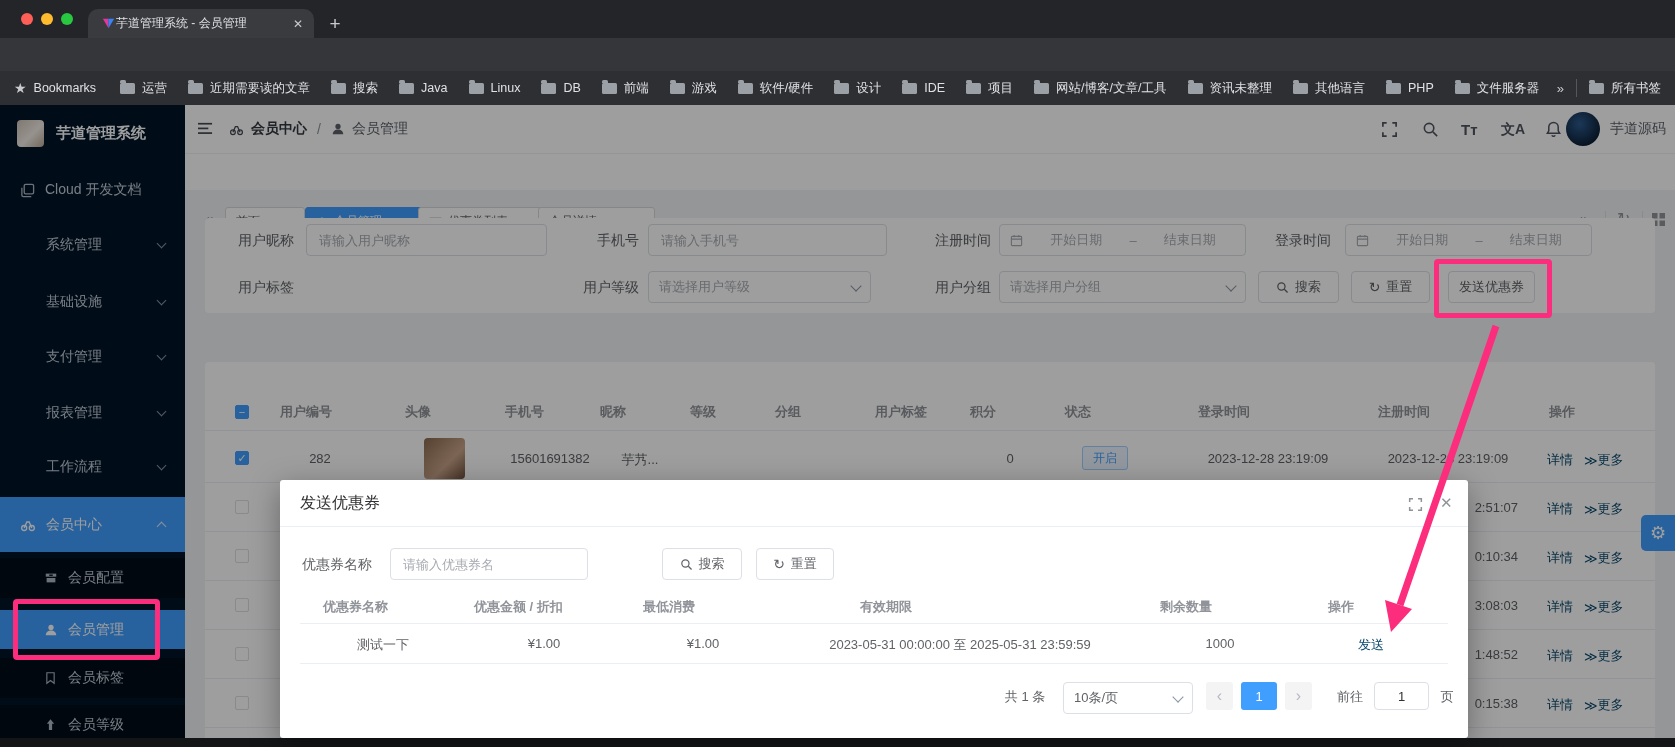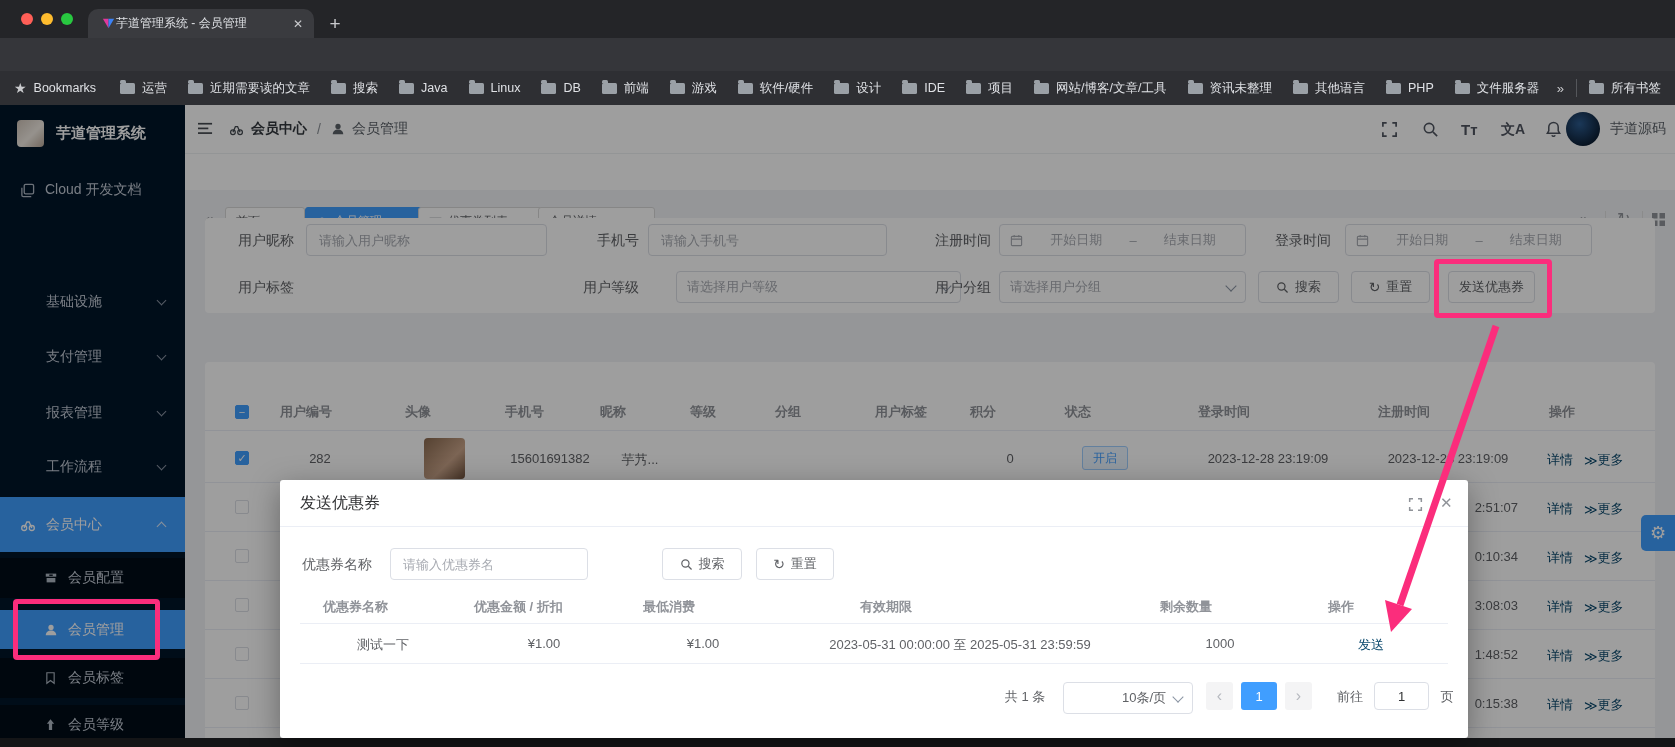--- a/index.html
+++ b/index.html
@@ -255,20 +255,24 @@
     </div>
     <div class="abs side-item flex" style="top:65px">
       <span style="margin-left:20px;color:#aeb8c4">
         <svg width="15" height="15" viewBox="0 0 16 16">
             <rect x="4.5" y="1.5" width="10" height="10" rx="1.5" fill="none" stroke="currentColor" stroke-width="1.4"></rect>
             <path d="M2 5v8a1.5 1.5 0 0 0 1.5 1.5H12" fill="none" stroke="currentColor" stroke-width="1.4"></path>
           </svg>
       </span>
       <span style="margin-left:10px">Cloud 开发文档</span>
     </div>
+    <div class="abs side-item flex" style="top:120px">
+      <span style="margin-left:46px">系统管理</span>
+        <span class="chev down abs" style="left:158px;top:15px"></span>
+    </div>
     <div class="abs side-item flex" style="top:177px">
       <span style="margin-left:46px">基础设施</span>
         <span class="chev down abs" style="left:158px;top:15px"></span>
     </div>
     <div class="abs side-item flex" style="top:232px">
       <span style="margin-left:46px">支付管理</span>
         <span class="chev down abs" style="left:158px;top:15px"></span>
     </div>
     <div class="abs side-item flex" style="top:288px">
       <span style="margin-left:46px">报表管理</span>
@@ -440,21 +444,21 @@
           <path d="M1.5 5.5h11M4.5 1v2.5M9.5 1v2.5" stroke="#a8abb2" stroke-width="1.2" fill="none"></path>
         </svg>
       </span>
     <span style="flex:1;text-align:center">开始日期</span>
     <span>–</span>
     <span style="flex:1;text-align:center">结束日期</span>
   </div>
 
   <div class="abs flabel" style="left:222px;top:172px;width:72px">用户标签</div>
   <div class="abs flabel" style="left:579px;top:172px;width:60px">用户等级</div>
-  <div class="abs finput" style="left:676px;top:166px;width:285px">
+  <div class="abs finput" style="left:648px;top:166px;width:223px">
     <span style="flex:1">请选择用户等级</span>
       <span class="chev down" style="margin-bottom:3px"></span>
   </div>
   <div class="abs flabel" style="left:919px;top:172px;width:72px">用户分组</div>
   <div class="abs finput" style="left:999px;top:166px;width:247px">
     <span style="flex:1">请选择用户分组</span>
       <span class="chev down" style="margin-bottom:3px"></span>
   </div>
   <div class="abs btn" style="left:1258px;top:166px;width:81px">
     <svg width="13" height="13" viewBox="0 0 18 18">
@@ -591,21 +595,21 @@
     <div class="m-abs tcell" style="left:43px;top:156px;width:120px">测试一下</div>
     <div class="m-abs tcell" style="left:194px;top:156px;width:140px">¥1.00</div>
     <div class="m-abs tcell" style="left:363px;top:156px;width:120px">¥1.00</div>
     <div class="m-abs tcell" style="left:480px;top:156px;width:400px">2023-05-31 00:00:00 至 2025-05-31 23:59:59</div>
     <div class="m-abs tcell" style="left:880px;top:156px;width:120px">1000</div>
     <div class="m-abs link" style="left:1078px;top:156px;position:absolute">发送</div>
     <div class="m-abs" style="left:20px;top:183px;width:1148px;height:1px;background:#ebeef5"></div>
 
     <div class="m-abs tcell" style="left:715px;top:208px;width:60px">共 1 条</div>
     <div class="m-abs finput" style="left:783px;top:202px;width:130px;position:absolute;color:#606266">
-      <span style="flex:1;text-align:right">10条/页</span>
+      <span style="flex:1;text-align:left">10条/页</span>
         <span class="chev down" style="margin-bottom:3px"></span>
     </div>
     <div class="m-abs flex ctr" style="left:926px;top:202px;width:27px;height:28px;background:#f4f4f5;border-radius:3px;color:#b6b9bf;position:absolute">‹</div>
     <div class="m-abs flex ctr" style="left:961px;top:202px;width:36px;height:28px;background:#409eff;border-radius:3px;color:#fff;font-size:13px;position:absolute">1</div>
     <div class="m-abs flex ctr" style="left:1005px;top:202px;width:27px;height:28px;background:#f4f4f5;border-radius:3px;color:#b6b9bf;position:absolute">›</div>
     <div class="m-abs tcell" style="left:1050px;top:208px;width:40px">前往</div>
     <div class="m-abs finput ctr" style="left:1094px;top:202px;width:55px;height:28px;position:absolute">
       <input style="text-align: center;" value="1">
     </div>
     <div class="m-abs tcell" style="left:1155px;top:208px;width:24px">页</div>

